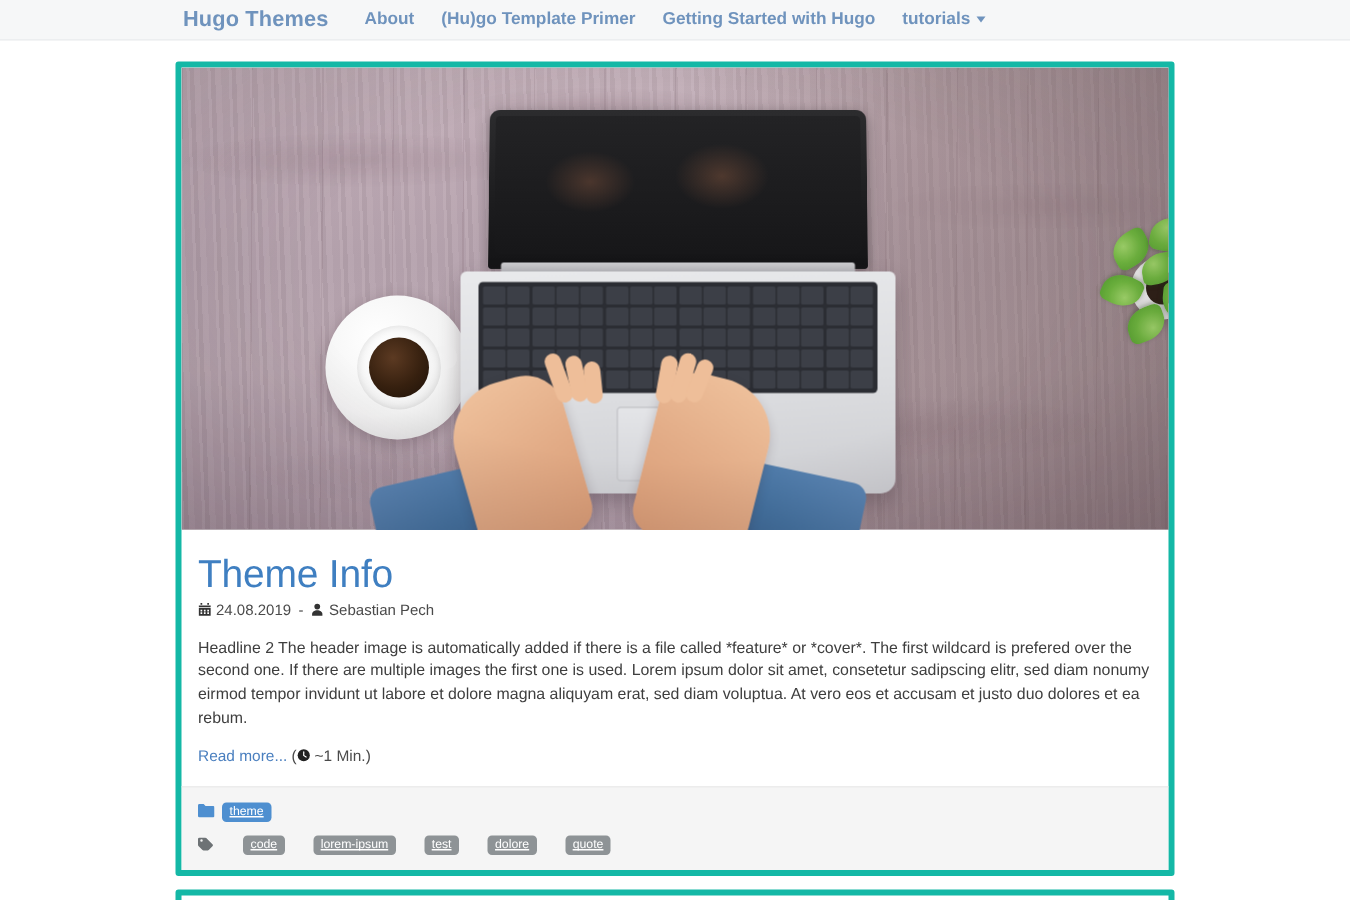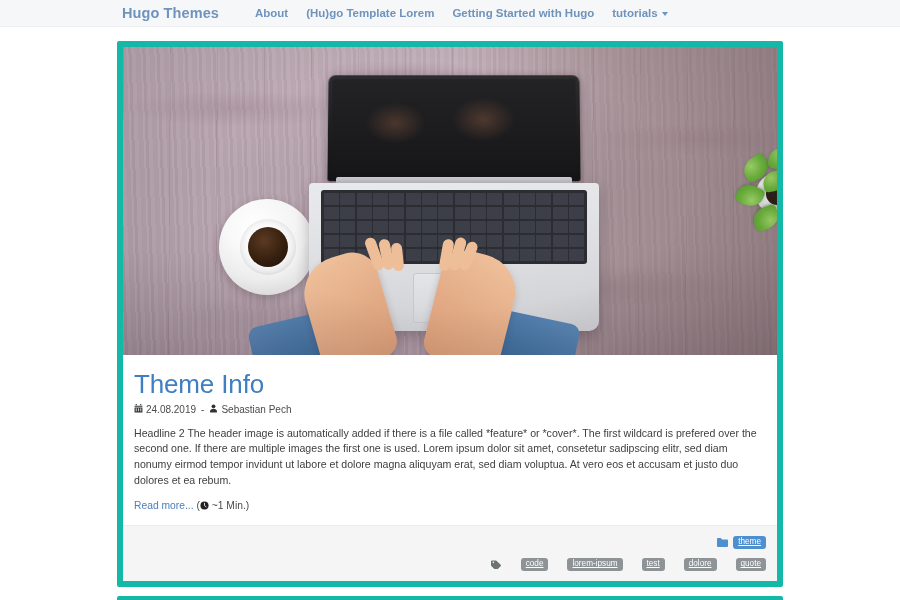--- a/index.html
+++ b/index.html
@@ -24,21 +24,21 @@
     font-weight: bold;
   }
   .brand {
     font-size: 14.5px;
     color: #6f93bd;
     letter-spacing: .1px;
     margin-right: 24px;
     text-decoration: none;
     white-space: nowrap;
   }
-  .nav-links { display: flex; align-items: center; gap: 0; margin-left: 12px; }
+  .nav-links { display: flex; align-items: center; gap: 0; }
   .nav-link {
     font-size: 11.5px;
     color: #6f93bd;
     text-decoration: none;
     white-space: nowrap;
     padding: 0 9px;
   }
   .nav-link:first-child { padding-left: 0; }
   .caret {
     display: inline-block;
@@ -53,21 +53,21 @@
   
   .container {
     width: 666px;
     margin: 0 auto;
     padding-top: 14px;
   }
 
   
   .card {
     background: #fff;
-    border: 6px solid #14b8a6;
+    border: 4px solid #14b8a6;
     border-radius: 2px;
     margin-bottom: 9px;
     overflow: hidden;
   }
 
   
   .photo {
     position: relative;
     height: 308px;
     overflow: hidden;
@@ -271,21 +271,20 @@
   .card-footer {
     background: #f5f5f5;
     border-top: 1px solid #ececec;
     padding: 7px 11px 8px 11px;
   }
   .taxo-row {
     display: flex;
     align-items: center;
     gap: 5px;
     margin-bottom: 4px;
-    justify-content: flex-end;
   }
   .taxo-row:last-child { margin-bottom: 0; gap: 19px; }
   .badge {
     display: inline-block;
     font-size: 8.2px;
     color: #fff;
     padding: 2.5px 5px 2.5px 5px;
     border-radius: 3px;
     line-height: 1;
     white-space: nowrap;
@@ -293,21 +292,21 @@
   .badge-primary { background: #4e8fd0; }
   .badge-secondary { background: #8e9396; }
 </style>
 </head>
 <body>
 
 <nav class="navbar">
   <a class="brand" href="#">Hugo Themes</a>
   <div class="nav-links">
     <a class="nav-link" href="#">About</a>
-    <a class="nav-link" href="#">(Hu)go Template Lorem</a>
+    <a class="nav-link" href="#">(Hu)go Template Primer</a>
     <a class="nav-link" href="#">Getting Started with Hugo</a>
     <a class="nav-link" href="#"><span>tutorials</span><span class="caret"></span></a>
   </div>
 </nav>
 
 <div class="container">
 
   <article class="card">
 
     <div class="photo">

